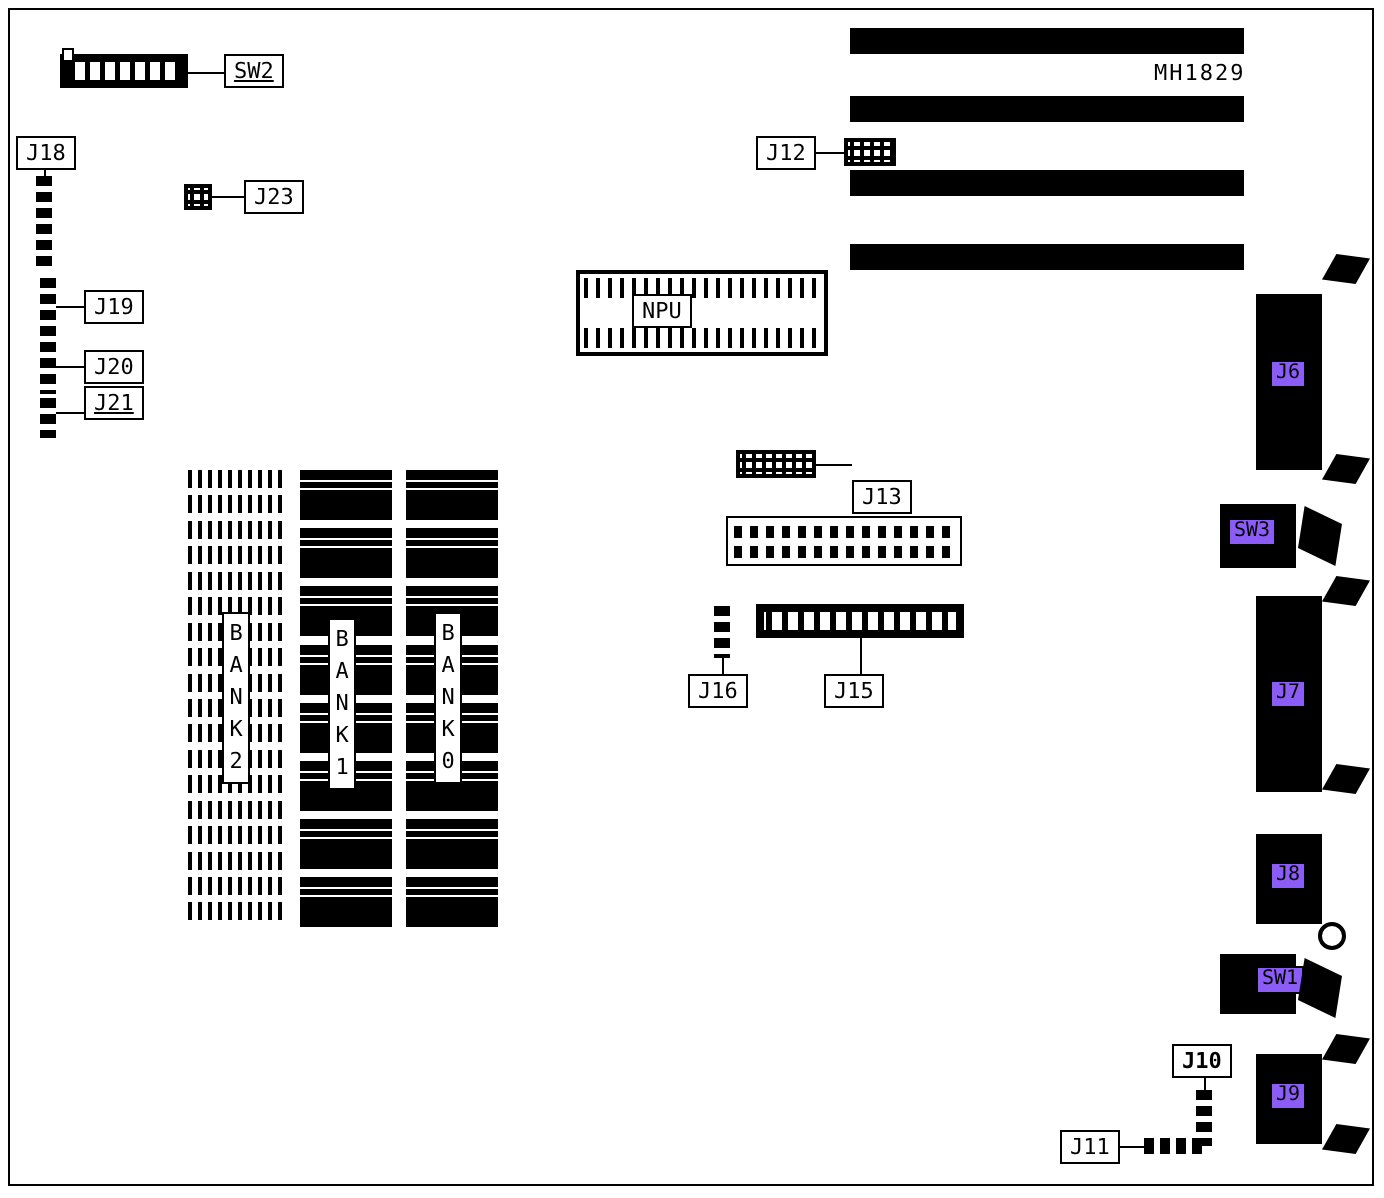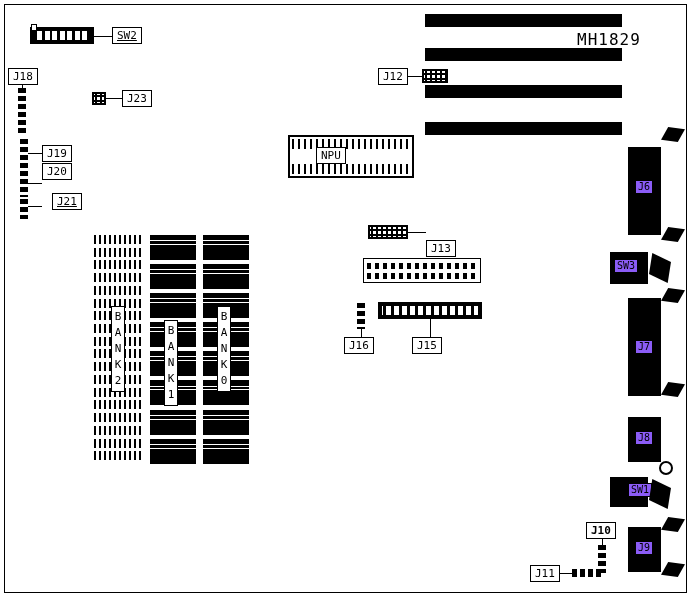--- a/index.html
+++ b/index.html
@@ -38,21 +38,21 @@
   .chips-sm { background-image: repeating-linear-gradient(180deg,transparent 0 9px,#fff 9px 12.72px),
                                 repeating-linear-gradient(90deg,#000 0 2px,#fff 2px 5px); }
   .chips-lg { background-color:#fff;
               background-image: repeating-linear-gradient(180deg,#000 0 5px,#fff 5px 6px,#000 6px 9px,
                                 #fff 9px 10px,#000 10px 25px,transparent 25px 29.1px); }
   .bank-lbl { border:1px solid #000; background:#fff; width:14px; height:86px; font-size:11px;
               line-height:16px; padding:2px 0; text-align:center; word-break:break-all; }
   .bracket { background:#000; clip-path:polygon(30% 0,100% 15%,70% 100%,0 85%); width:24px; height:15px; }
   .lever { background:#000; clip-path:polygon(15% 0,100% 30%,85% 100%,0 70%); width:22px; height:30px; }
   .circle { border:2px solid #000; border-radius:50%; width:14px; height:14px; background:#fff; }
-  .parttext { font-size:16px; letter-spacing:1px; white-space:nowrap; }
+  .parttext { font-size:11px; letter-spacing:1px; white-space:nowrap; }
   .notch { background:#fff; border:1px solid #000; }
 </style>
 </head>
 <body>
 
 <div class="stage">
 
   <div class="abs border-rect"></div>
 
   <div class="abs dip" style="left:30px;top:27px;width:64px;height:17px;"></div>
@@ -77,25 +77,25 @@
   <div class="abs grid-conn" style="left:92px;top:92px;width:14px;height:13px;"></div>
   <div class="abs lh" style="left:106px;top:98px;width:16px;"></div>
   <div class="abs lbl" style="left:122px;top:90px;">J23</div>
 
   <div class="abs pin-v" style="left:20px;top:139px;width:8px;height:30px;"></div>
   <div class="abs lh" style="left:28px;top:153px;width:14px;"></div>
   <div class="abs lbl" style="left:42px;top:145px;">J19</div>
 
   <div class="abs pin-v" style="left:20px;top:171px;width:8px;height:26px;"></div>
   <div class="abs lh" style="left:28px;top:183px;width:14px;"></div>
-  <div class="abs lbl" style="left:42px;top:163px;">J20</div>
+  <div class="abs lbl" style="left:42px;top:175px;">J20</div>
 
   <div class="abs pin-v" style="left:20px;top:199px;width:8px;height:20px;"></div>
   <div class="abs lh" style="left:28px;top:206px;width:14px;"></div>
-  <div class="abs lbl" style="left:52px;top:193px;text-decoration:underline;">J21</div>
+  <div class="abs lbl" style="left:42px;top:193px;text-decoration:underline;">J21</div>
 
   <div class="abs npu-box" style="left:288px;top:135px;width:126px;height:43px;"></div>
   <div class="abs hatch" style="left:292px;top:139px;width:118px;height:10px;"></div>
   <div class="abs hatch" style="left:292px;top:164px;width:118px;height:10px;"></div>
   <div class="abs lbl" style="left:316px;top:147px;">NPU</div>
 
   <div class="abs grid-conn" style="left:368px;top:225px;width:40px;height:14px;"></div>
   <div class="abs lh" style="left:408px;top:232px;width:18px;"></div>
   <div class="abs lbl" style="left:426px;top:240px;">J13</div>
 
@@ -106,21 +106,21 @@
   <div class="abs lbl" style="left:412px;top:337px;">J15</div>
 
   <div class="abs pin-v" style="left:357px;top:303px;width:8px;height:26px;"></div>
   <div class="abs lv" style="left:361px;top:329px;height:8px;"></div>
   <div class="abs lbl" style="left:344px;top:337px;">J16</div>
 
   <div class="abs chips-sm" style="left:94px;top:235px;width:48px;height:229px;"></div>
   <div class="abs chips-lg" style="left:150px;top:235px;width:46px;height:233px;"></div>
   <div class="abs chips-lg" style="left:203px;top:235px;width:46px;height:233px;"></div>
   <div class="abs bank-lbl" style="left:111px;top:306px;">BANK2</div>
-  <div class="abs bank-lbl" style="left:164px;top:320px;">BANK1</div>
+  <div class="abs bank-lbl" style="left:164px;top:309px;">BANK1</div>
   <div class="abs bank-lbl" style="left:217px;top:306px;">BANK0</div>
 
   <div class="abs blk" style="left:628px;top:147px;width:33px;height:88px;"></div>
   <div class="abs lbl-sm" style="left:635px;top:180px;">J6</div>
   <div class="abs bracket" style="left:661px;top:127px;"></div>
   <div class="abs bracket" style="left:661px;top:227px;"></div>
 
   <div class="abs blk" style="left:610px;top:252px;width:38px;height:32px;"></div>
   <div class="abs lbl-sm" style="left:614px;top:259px;">SW3</div>
   <div class="abs lever" style="left:649px;top:253px;"></div>

